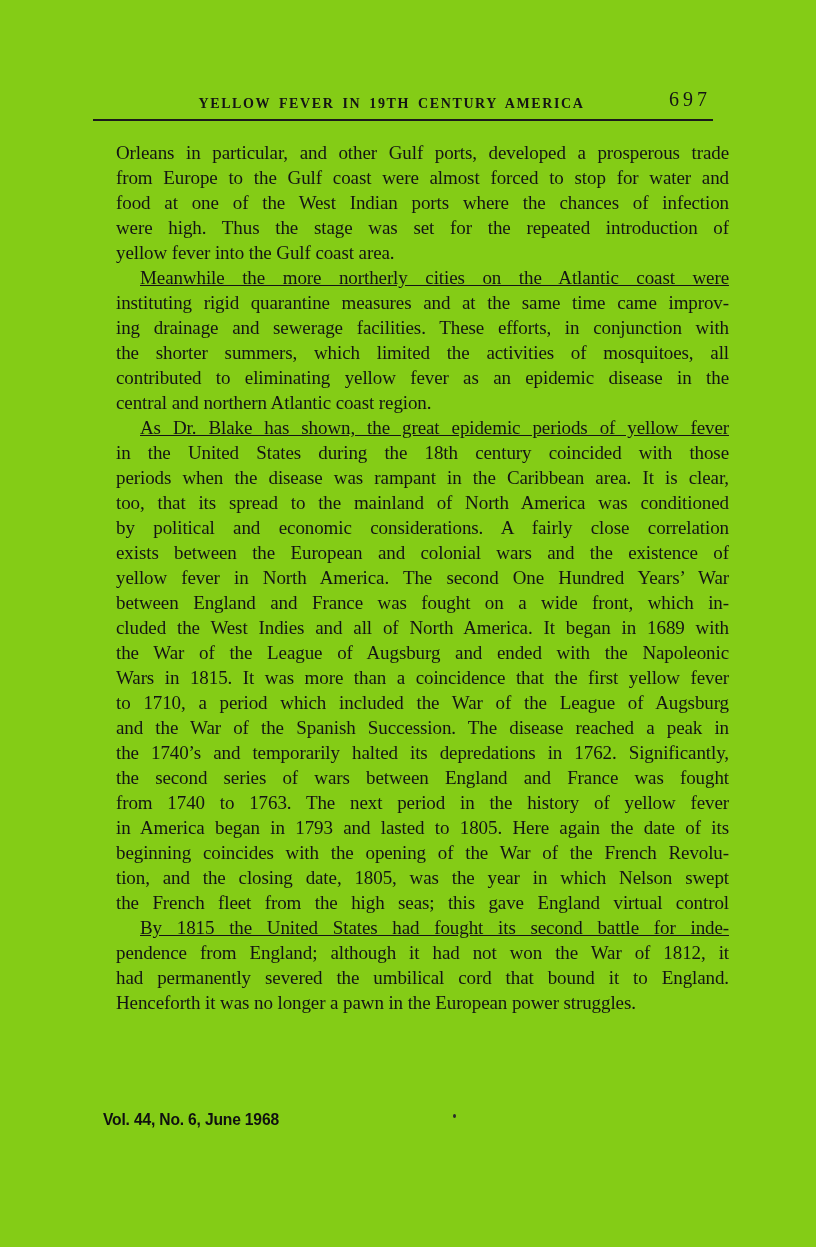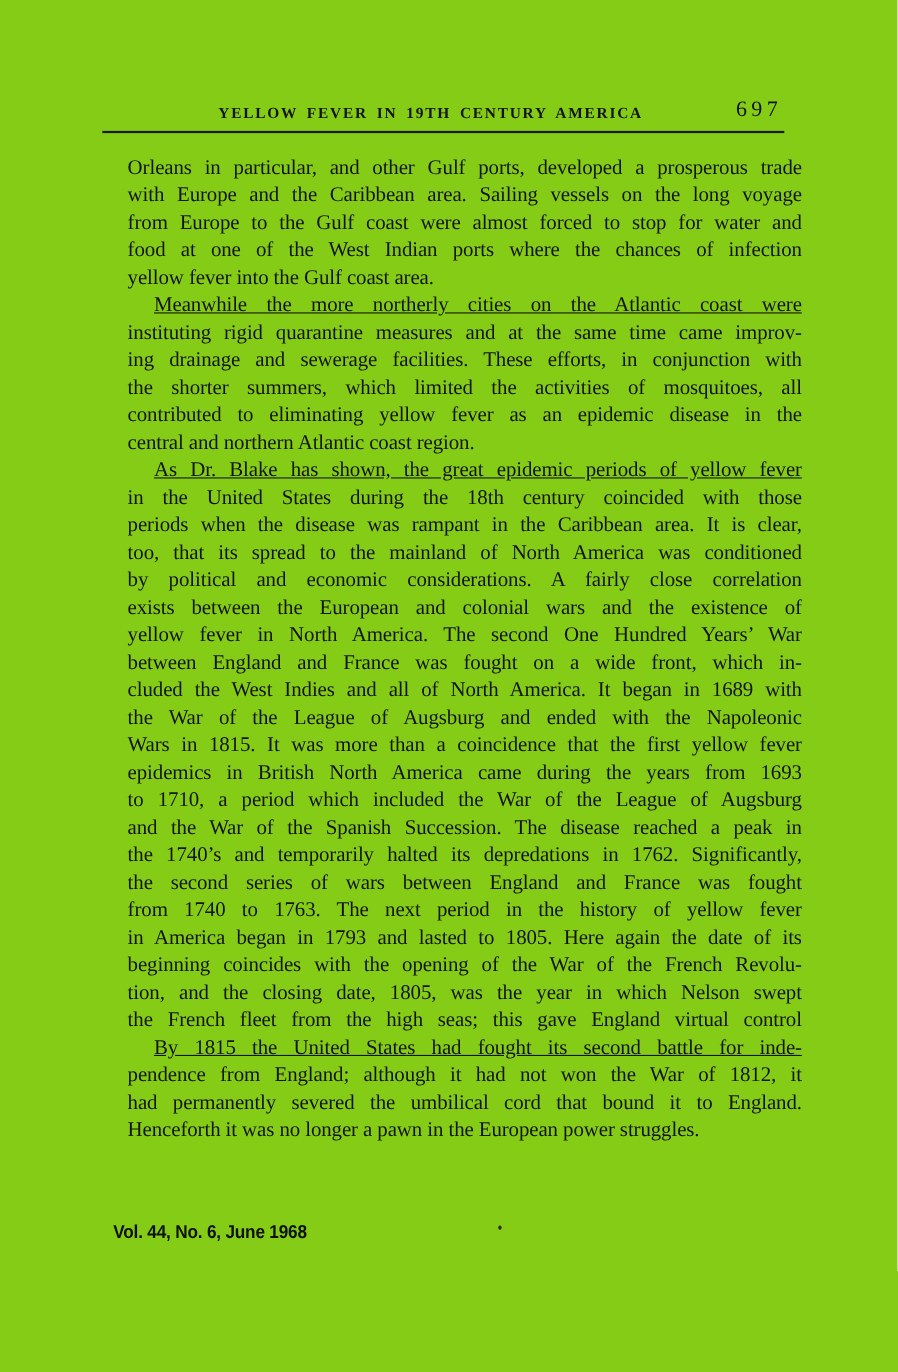--- a/index.html
+++ b/index.html
@@ -104,23 +104,23 @@
   <div class="running-head">
     <span class="head-title">YELLOW FEVER IN 19TH CENTURY AMERICA</span>
     <span class="folio">697</span>
   </div>
 
   <div class="head-rule"></div>
 
   <div class="body-text">
       <div class="para">
         <div class="line">Orleans in particular, and other Gulf ports, developed a prosperous trade</div>
-        <div class="line">with Europe and the Caribbean area. Sailing vessels on the long voyage</div>
         <div class="line">from Europe to the Gulf coast were almost forced to stop for water and</div>
         <div class="line">food at one of the West Indian ports where the chances of infection</div>
+        <div class="line">were high. Thus the stage was set for the repeated introduction of</div>
         <div class="line line-last">yellow fever into the Gulf coast area.</div>
       </div>
       <div class="para para-indent">
         <div class="line">Meanwhile the more northerly cities on the Atlantic coast were</div>
         <div class="line">instituting rigid quarantine measures and at the same time came improv-</div>
         <div class="line">ing drainage and sewerage facilities. These efforts, in conjunction with</div>
         <div class="line">the shorter summers, which limited the activities of mosquitoes, all</div>
         <div class="line">contributed to eliminating yellow fever as an epidemic disease in the</div>
         <div class="line line-last">central and northern Atlantic coast region.</div>
       </div>
@@ -129,21 +129,20 @@
         <div class="line">in the United States during the 18th century coincided with those</div>
         <div class="line">periods when the disease was rampant in the Caribbean area. It is clear,</div>
         <div class="line">too, that its spread to the mainland of North America was conditioned</div>
         <div class="line">by political and economic considerations. A fairly close correlation</div>
         <div class="line">exists between the European and colonial wars and the existence of</div>
         <div class="line">yellow fever in North America. The second One Hundred Years’ War</div>
         <div class="line">between England and France was fought on a wide front, which in-</div>
         <div class="line">cluded the West Indies and all of North America. It began in 1689 with</div>
         <div class="line">the War of the League of Augsburg and ended with the Napoleonic</div>
         <div class="line">Wars in 1815. It was more than a coincidence that the first yellow fever</div>
-        <div class="line">epidemics in British North America came during the years from 1693</div>
         <div class="line">to 1710, a period which included the War of the League of Augsburg</div>
         <div class="line">and the War of the Spanish Succession. The disease reached a peak in</div>
         <div class="line">the 1740’s and temporarily halted its depredations in 1762. Significantly,</div>
         <div class="line">the second series of wars between England and France was fought</div>
         <div class="line">from 1740 to 1763. The next period in the history of yellow fever</div>
         <div class="line">in America began in 1793 and lasted to 1805. Here again the date of its</div>
         <div class="line">beginning coincides with the opening of the War of the French Revolu-</div>
         <div class="line">tion, and the closing date, 1805, was the year in which Nelson swept</div>
         <div class="line">the French fleet from the high seas; this gave England virtual control</div>
       </div>

